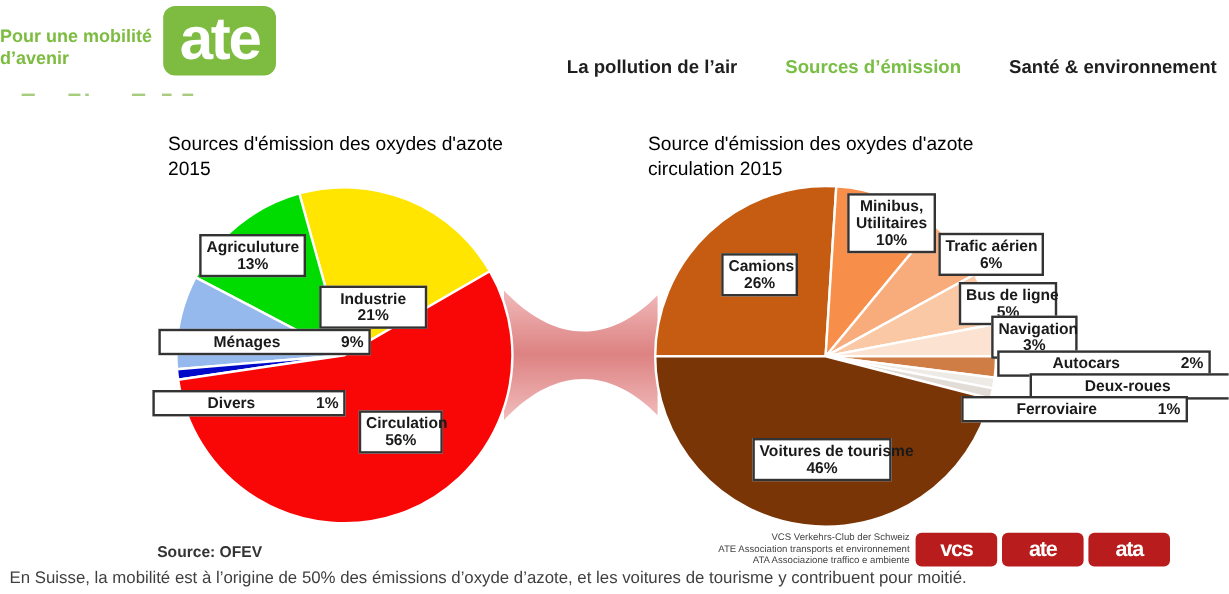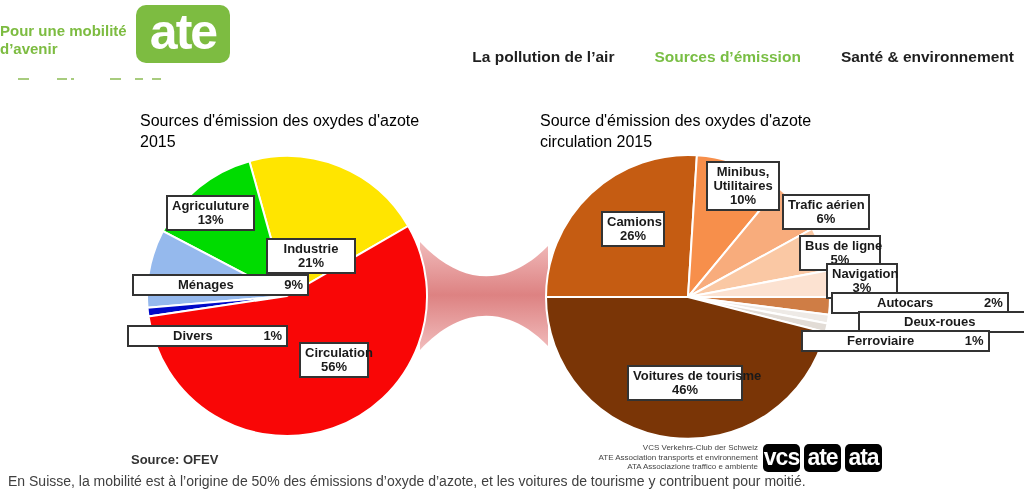--- a/index.html
+++ b/index.html
@@ -47,22 +47,22 @@
   #lb-nav{left:826px;top:263px;width:60px;}
   #lb-aut{left:831px;top:292px;}
   #lb-deu{left:858px;top:311px;}
   #lb-fer{left:801px;top:330px;}
   #lb-voi{left:627px;top:365px;width:104px;}
 
   
   .attr-lines{position:absolute;top:443px;left:440px;width:318px;text-align:right;
               font-size:8px;line-height:9.5px;color:#444;}
   .logo-tiles{position:absolute;left:763px;top:444px;display:flex;gap:4px;}
-  .logo-tile{width:37px;height:28px;background:#000000;border-radius:5px;color:#fff;
-             font-weight:bold;font-size:23px;line-height:26px;text-align:center;
+  .logo-tile{width:68px;height:28px;background:#b91c1c;border-radius:5px;color:#fff;
+             font-weight:bold;font-size:18px;line-height:26px;text-align:center;
              letter-spacing:-1px;}
   .caption{position:absolute;left:8px;top:473px;font-size:14px;color:#404040;}
 </style>
 </head>
 <body>
 
 <div id="stage">
 
   <div class="tagline">
     <span>Pour une mobilité</span><br>

